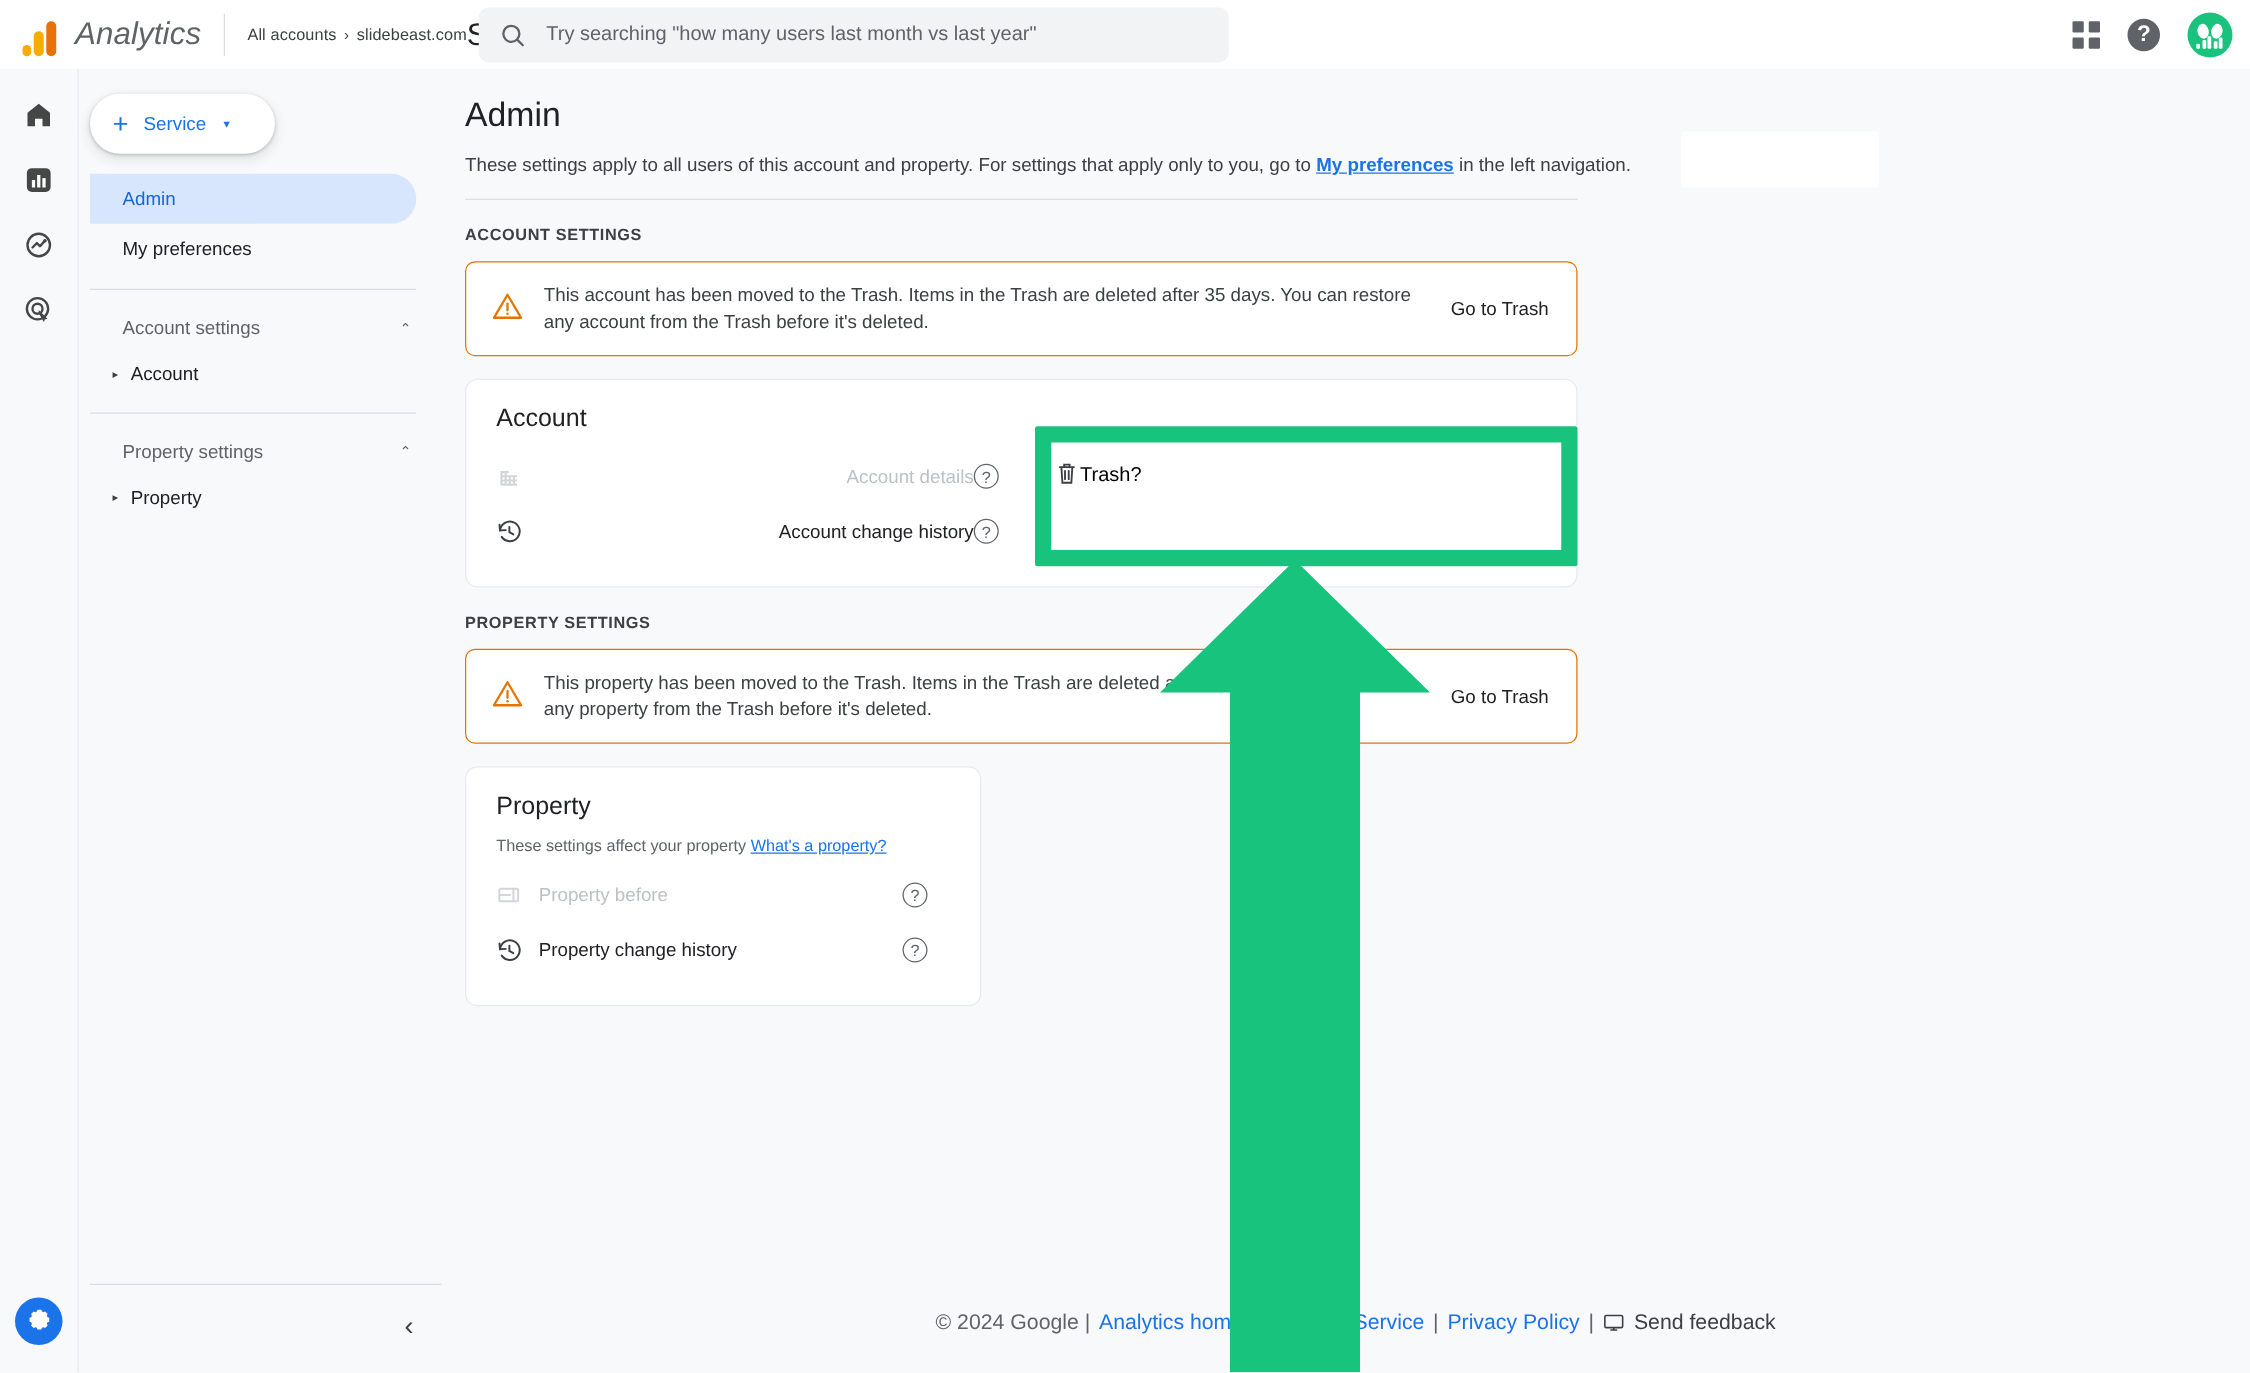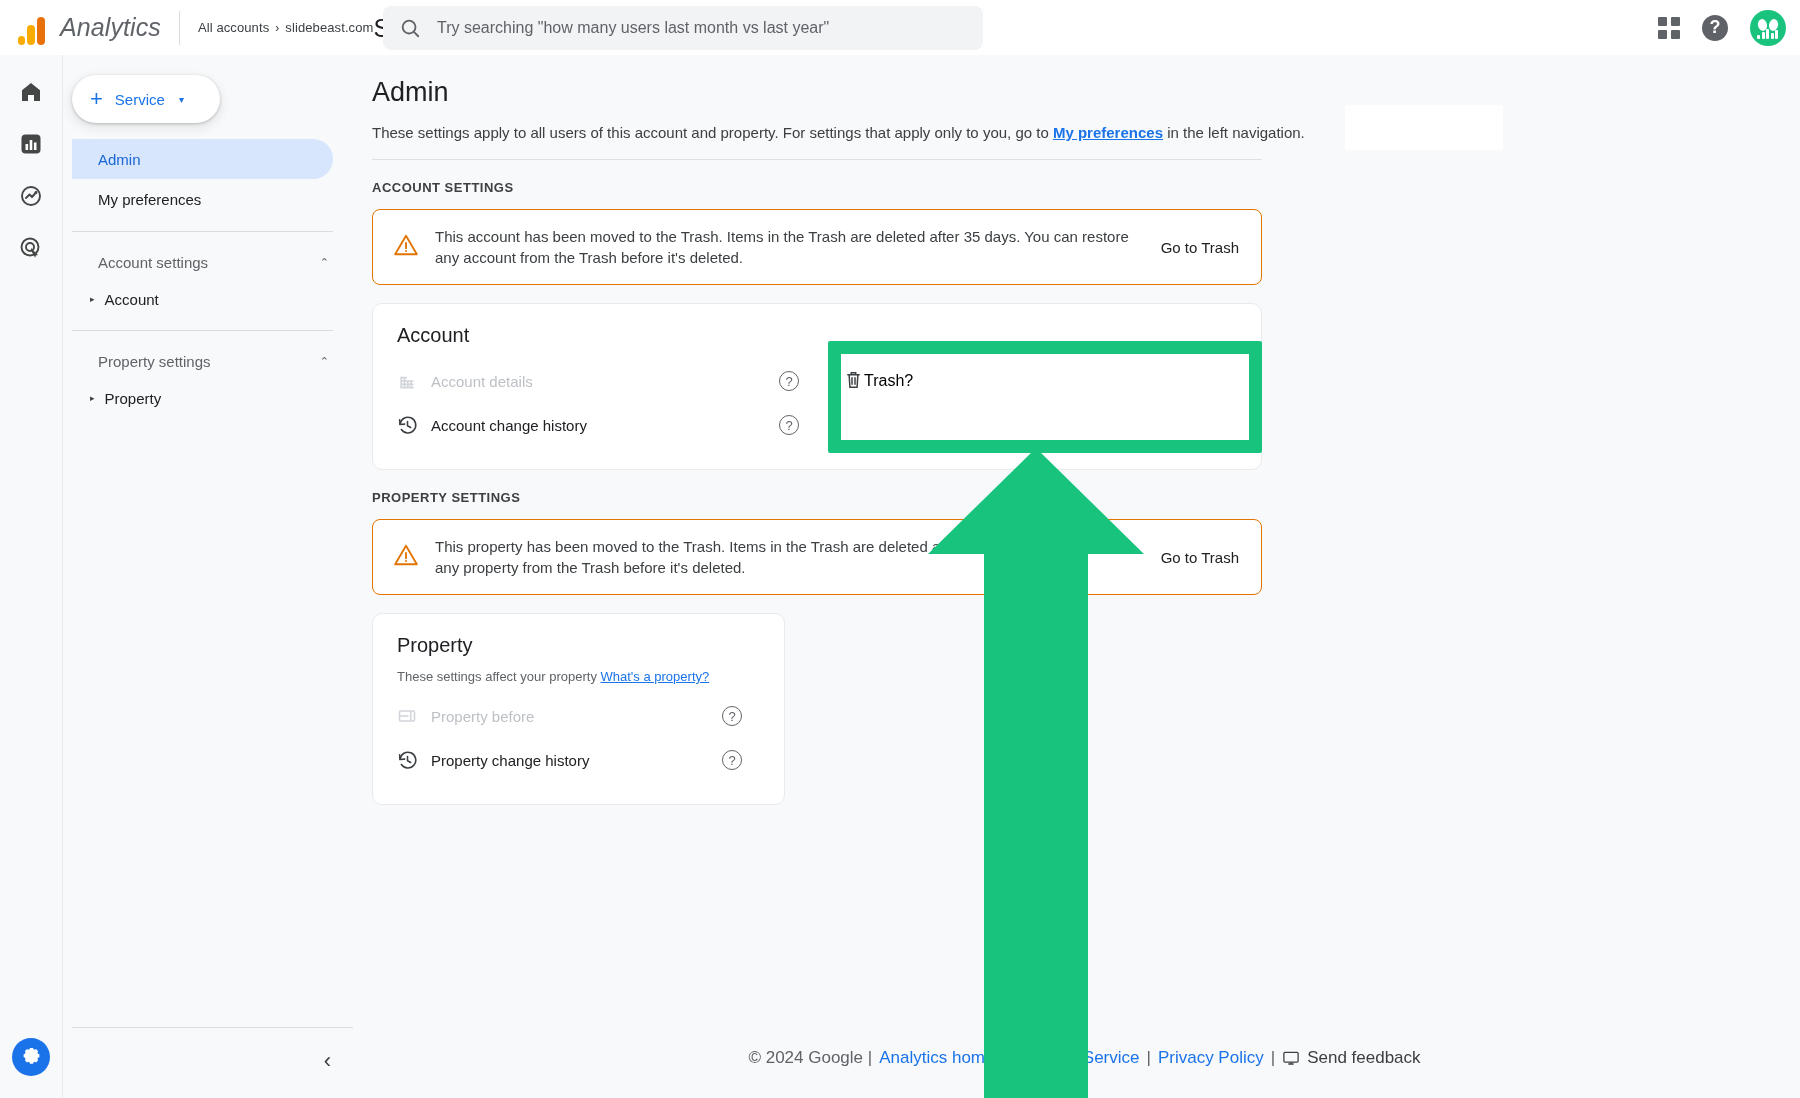--- a/index.html
+++ b/index.html
@@ -119,21 +119,21 @@
 
   .card {
     margin: 18px 0 0 3px; width: 890px; background: #fff;
     border: 1px solid #e8eaed; border-radius: 10px; padding: 20px 24px 22px 24px;
   }
   .card.narrow { width: 413px; }
   .card h3 { font-size: 20px; font-weight: 400; color: #202124; margin-bottom: 12px; }
   .card .cardsub { font-size: 13px; color: #5f6368; margin-bottom: 10px; }
   .card .cardsub a { color: #1a73e8; text-decoration: underline; }
   .card-cols { display: flex; }
-  .card-col { width: 50%; }
+  .card-col { width: 50%; text-align: right; }
   .row {
     height: 44px; display: flex; align-items: center; padding-right: 18px; cursor: pointer;
   }
   .row .ic { width: 34px; display: flex; align-items: center; justify-content: flex-start; }
   .row .txt { flex: 1; font-size: 15px; color: #202124; }
   .row.disabled .txt { color: #bdc1c6; }
   .row .q { width: 20px; height: 20px; border: 1.6px solid #5f6368; border-radius: 50%;
             color: #5f6368; font-size: 13px; display: flex; align-items: center; justify-content: center; }
   .row.disabled .q { border-color: #5f6368; color: #5f6368; }
 

